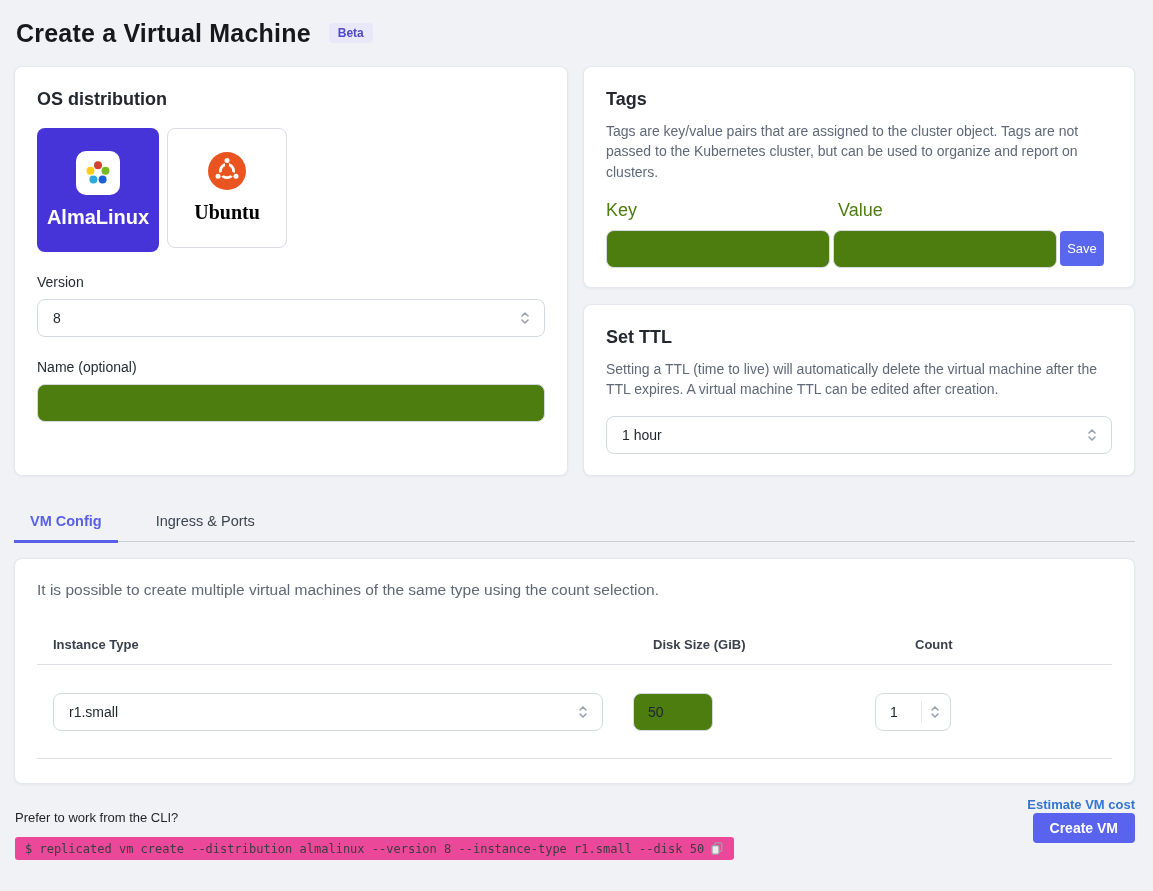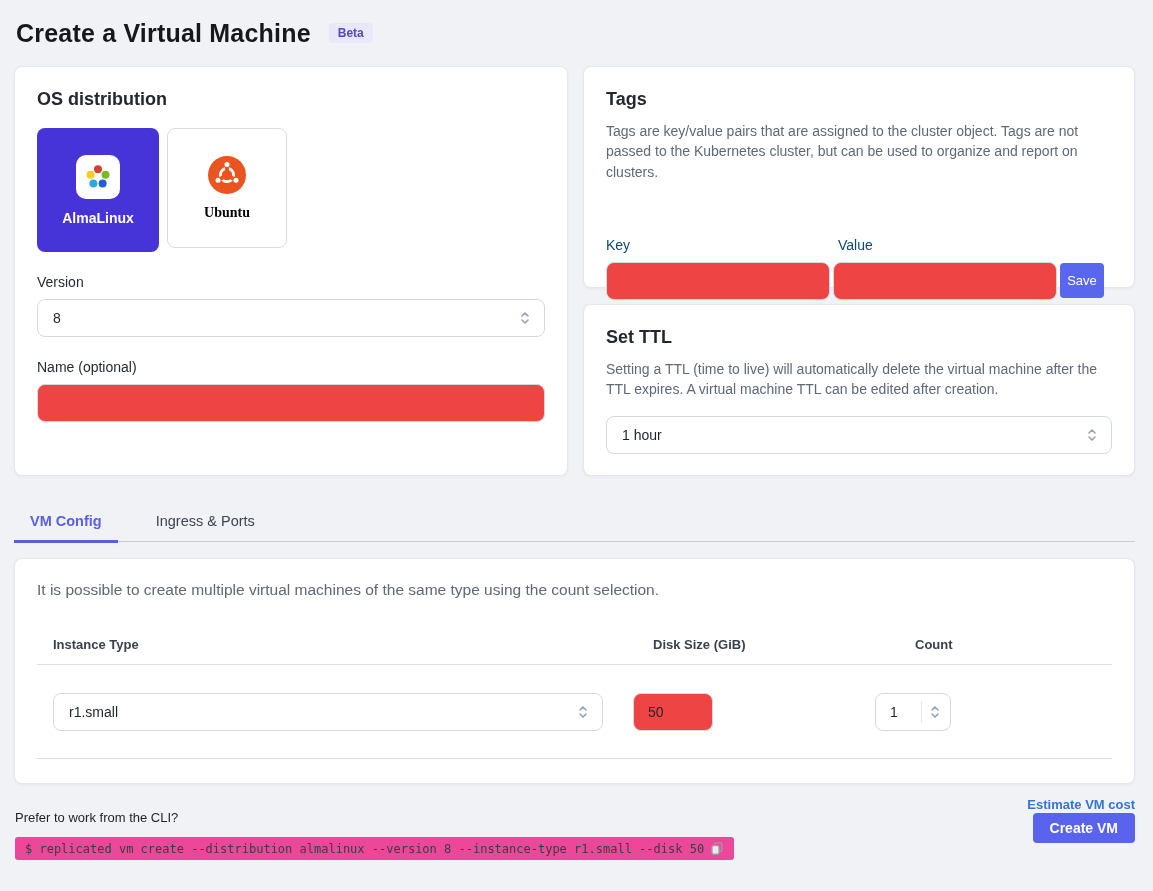--- a/index.html
+++ b/index.html
@@ -31,42 +31,42 @@
   .ttl-card  { height:172px; padding:22px; }
   .muted-text { font-size:14px; line-height:1.45; color:#5e6877; }
   
   .tiles { display:flex; gap:8px; margin-top:18px; }
   .tile {
     width:122px; height:124px; border-radius:8px; display:flex; flex-direction:column;
     align-items:center; justify-content:center; gap:11px; cursor:pointer;
   }
   .tile.selected { background:#4634d8; }
   .tile.unselected { background:#fff; border:1px solid #d9dde3; width:120px; height:120px; }
-  .tile-label { font-size:14px; font-weight:700; }
+  .tile-label { font-size:20px; font-weight:700; }
   .tile.selected .tile-label { color:#ffffff; }
   .tile.unselected .tile-label { color:#000000;font-family:Liberation Serif, serif; }
   .alma-logo-box {
     width:44px; height:44px; background:#ffffff; border-radius:10px;
     display:flex; align-items:center; justify-content:center;
   }
   
   .field-label { font-size:14px; color:#262b33; margin-top:22px; margin-bottom:9px; }
   .select-box {
     height:38px; border:1px solid #d4d9e1; border-radius:8px; background:#fff;
     display:flex; align-items:center; justify-content:space-between;
     padding:0 12px 0 15px; font-size:14px; color:#1f242c; cursor:pointer;
   }
   .text-input {
     height:38px; width:100%; border:1px solid #d4d9e1; border-radius:8px;
-    background:#ef4444; padding:0 14px; font-size:14px; color:#1f242c;
+    background:#4d7c0f; padding:0 14px; font-size:14px; color:#1f242c;
     font-family:"Liberation Sans", sans-serif; outline:none;
   }
   
   .kv-labels { display:flex; margin-top:18px; }
-  .kv-labels .lbl { font-size:14px; color:#0c4a6e; width:232px;margin-top:37px; }
+  .kv-labels .lbl { font-size:18px; color:#4d7c0f; width:232px; }
   .kv-row { display:flex; gap:3px; margin-top:9px; align-items:center; }
   .kv-row .text-input { width:224px; }
   .save-btn {
     width:44px; height:35px; border:none; border-radius:4px; background:#5966ee;
     color:#fff; font-size:13px; font-family:"Liberation Sans", sans-serif; cursor:pointer;
   }
   
   .tabs-bar { margin:25px 18px 0 14px; display:flex; gap:22px; border-bottom:1px solid #c9cdd5; height:41px; }
   .tab { font-size:14.5px; padding:0 16px; display:flex; align-items:center; cursor:pointer; }
   .tab.active { color:#5a5fe8; font-weight:700; border-bottom:3px solid #5a5fe8; margin-bottom:-2px; }

